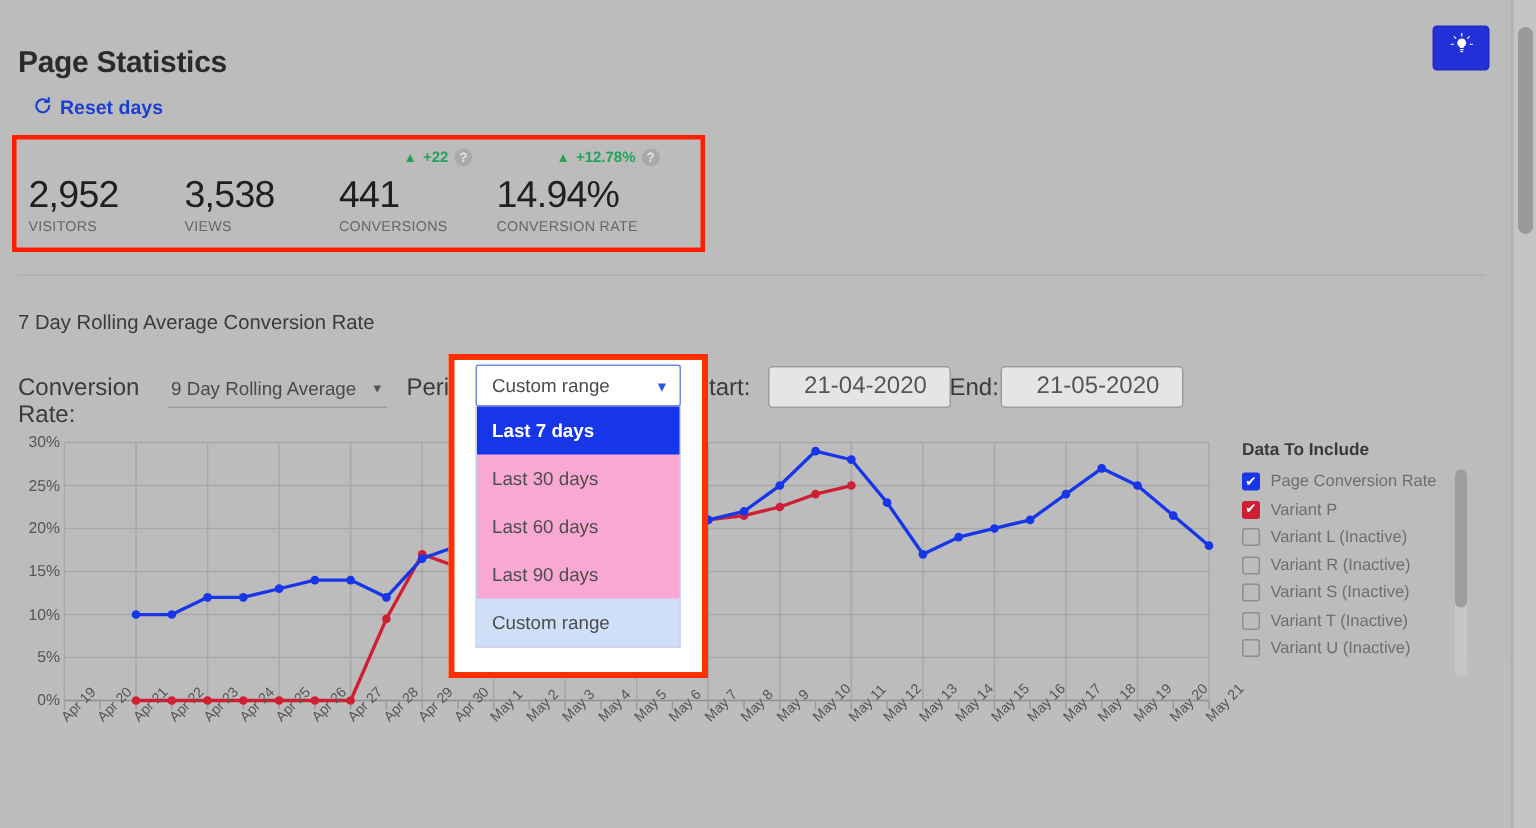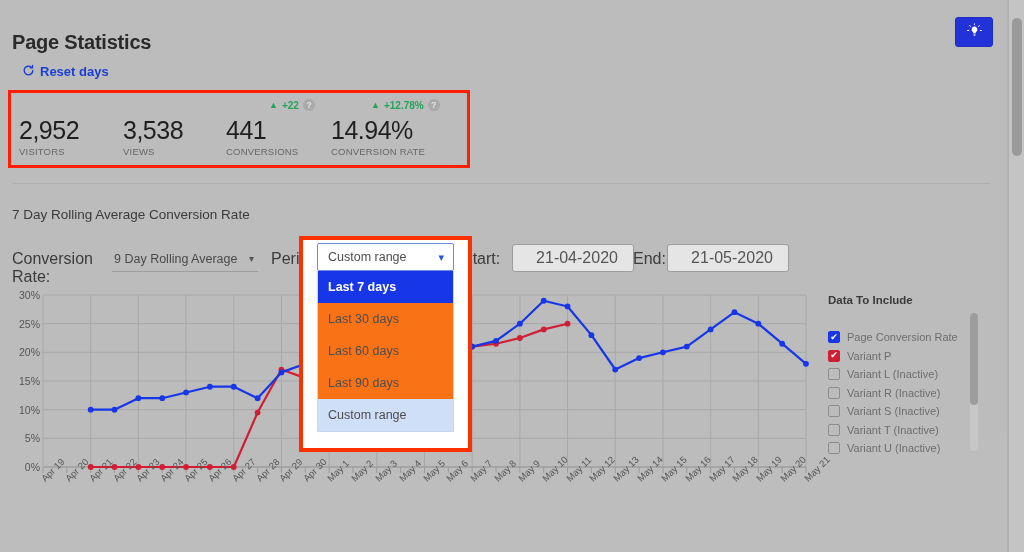--- a/index.html
+++ b/index.html
@@ -144,21 +144,21 @@
     border: 1px solid #6f8ae0;
     border-radius: 2px;
     display: flex; align-items: center; justify-content: space-between;
     padding: 0 9px 0 10px;
     font-size: 12.5px; color: #4d4d4d; cursor: pointer;
   }
   .dd-caret { color: #2b55e0; font-size: 11px; }
   .dd-list {
     border: 1px solid #c9d6f2;
     border-top: none;
-    background: #f97316;
+    background: #f9a8d4;
   }
   .dd-item {
     height: 32px; display: flex; align-items: center;
     padding-left: 10px; font-size: 12.5px; color: #4d4d4d;
     cursor: pointer;
   }
   .dd-item.selected { background: #1636e8; color: #fff; font-weight: bold; }
   .dd-item.current  { background: #cfdff7; color: #4d4d4d; }
 
   
@@ -173,21 +173,21 @@
     white-space: nowrap;
   }
 
   
   .legend {
     position: absolute; left: 828px; top: 294px;
     width: 150px; height: 162px;
     overflow: hidden;
   }
   .legend-title {
-    font-size: 11.5px; font-weight: bold; color: #3a3a3a; margin-bottom: 22px;
+    font-size: 11.5px; font-weight: bold; color: #3a3a3a; margin-bottom: 6px;
   }
   .legend-row {
     display: flex; align-items: center; gap: 7px;
     height: 18.5px;
   }
   .cbox {
     width: 12px; height: 12px; border-radius: 2px;
     border: 1px solid #8d8d8d; background: transparent;
     display: flex; align-items: center; justify-content: center;
     flex: 0 0 auto; cursor: pointer;

